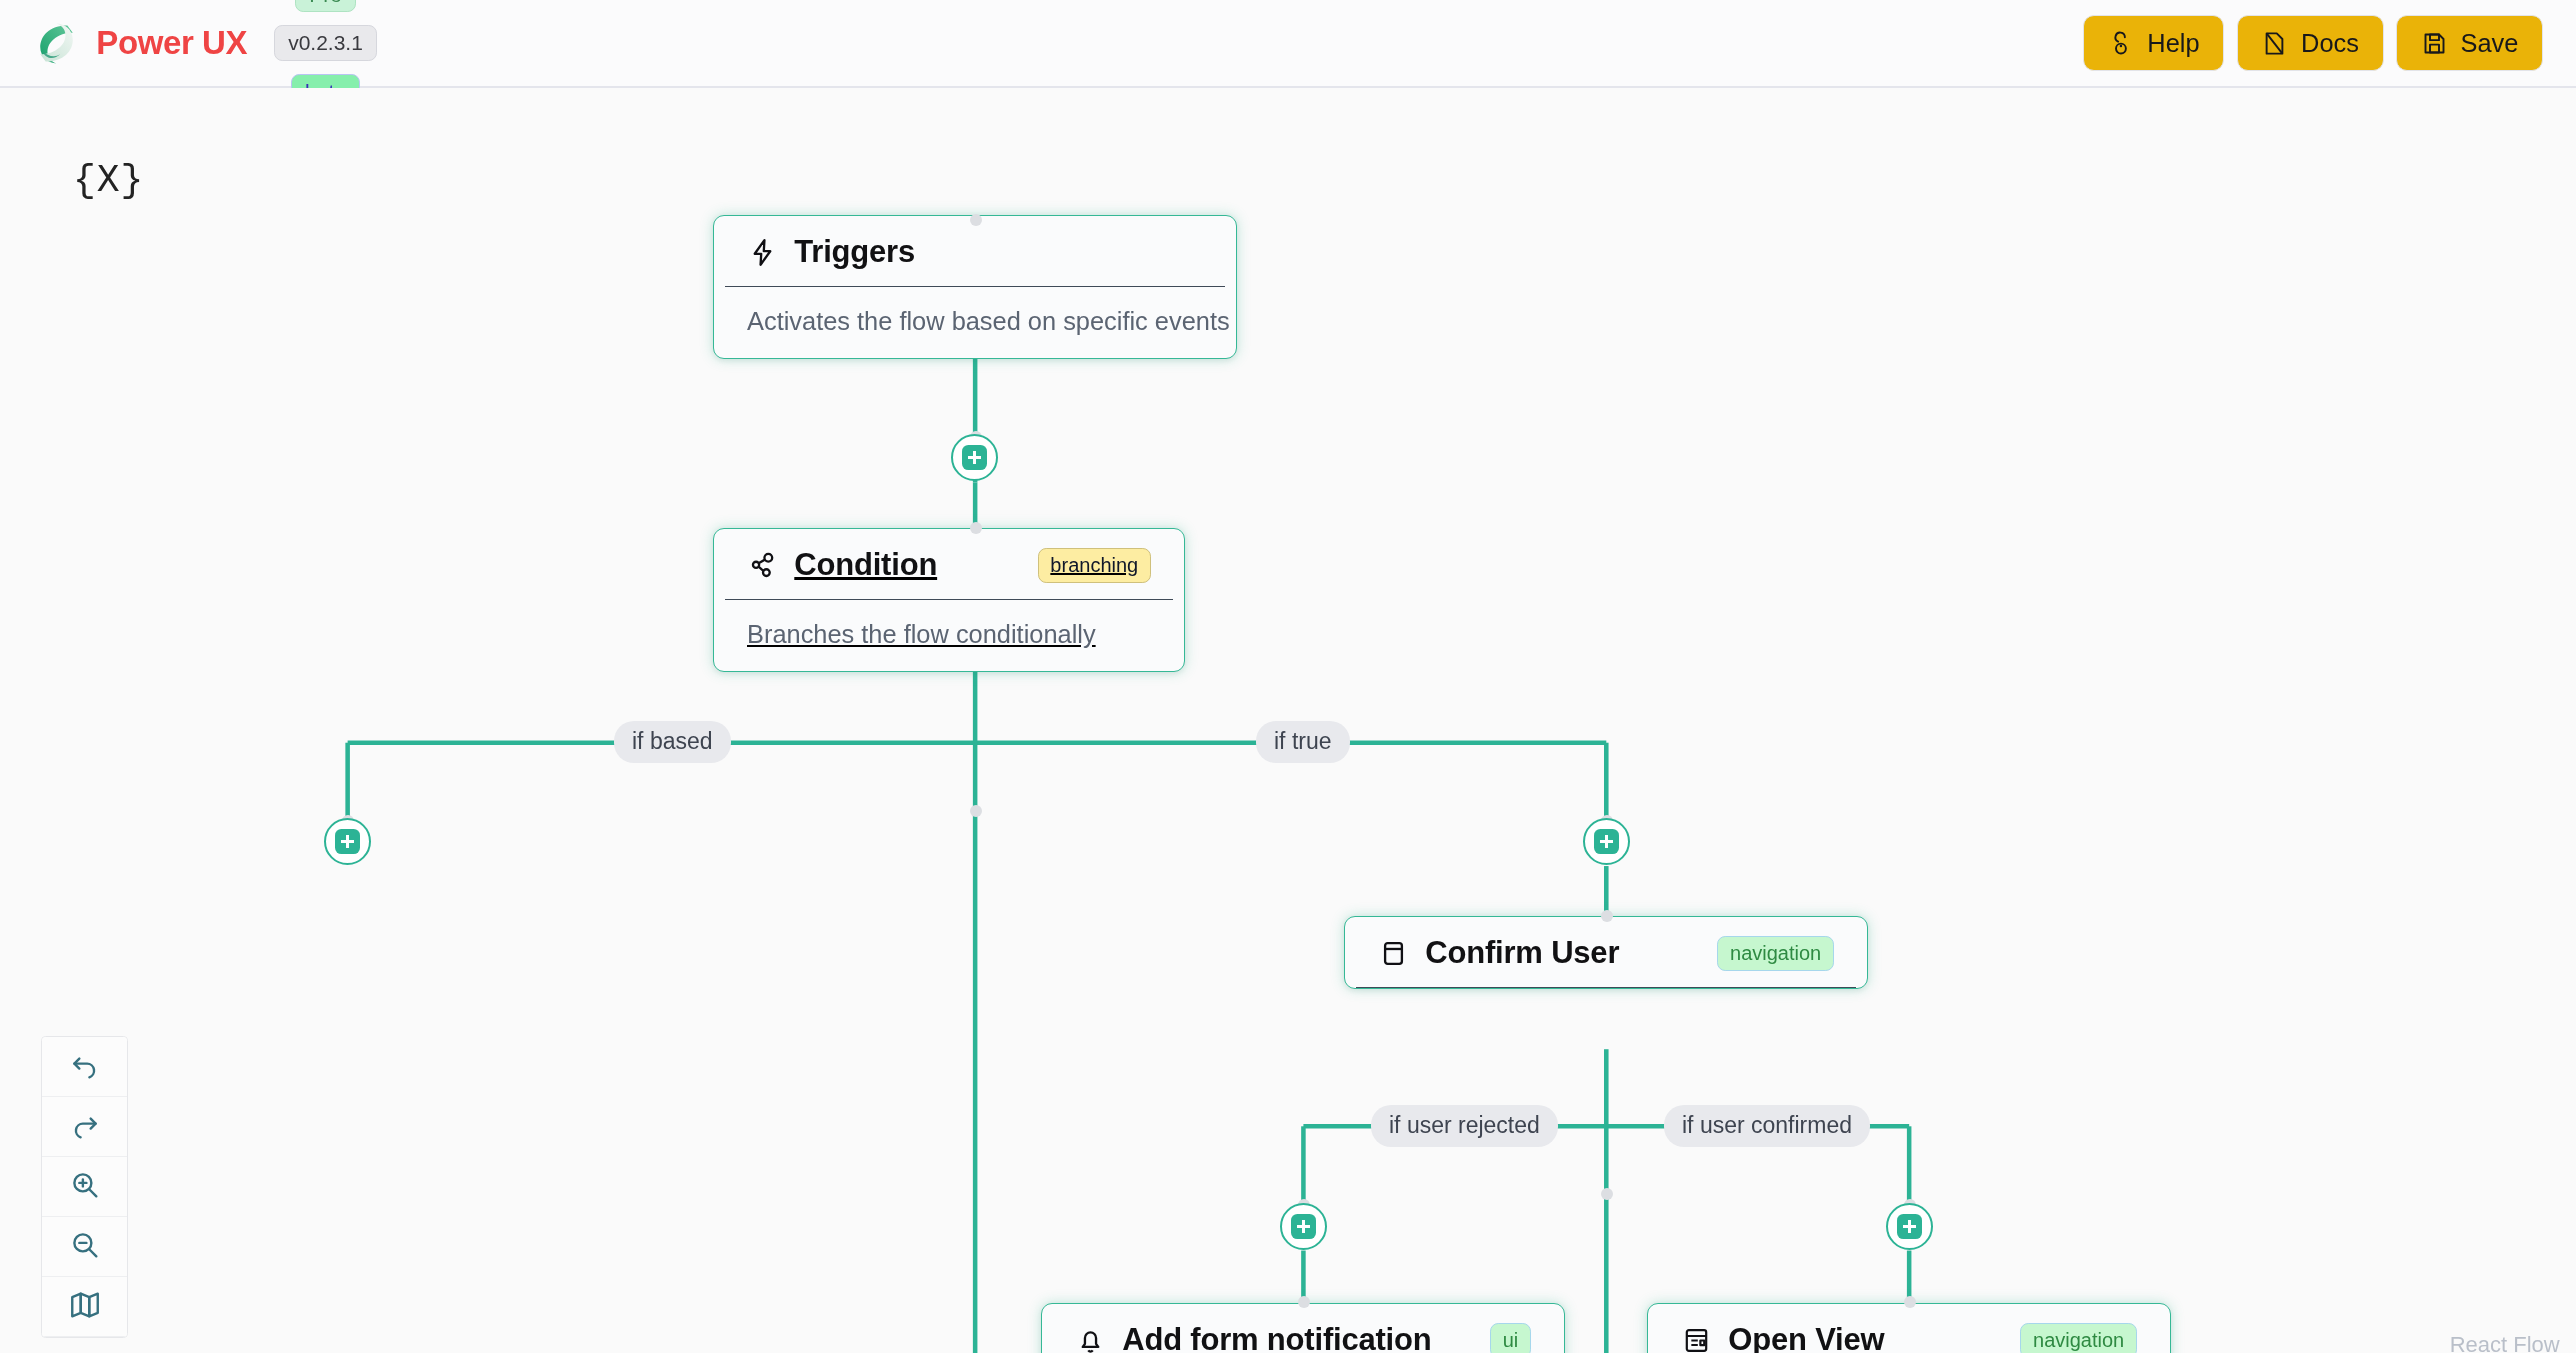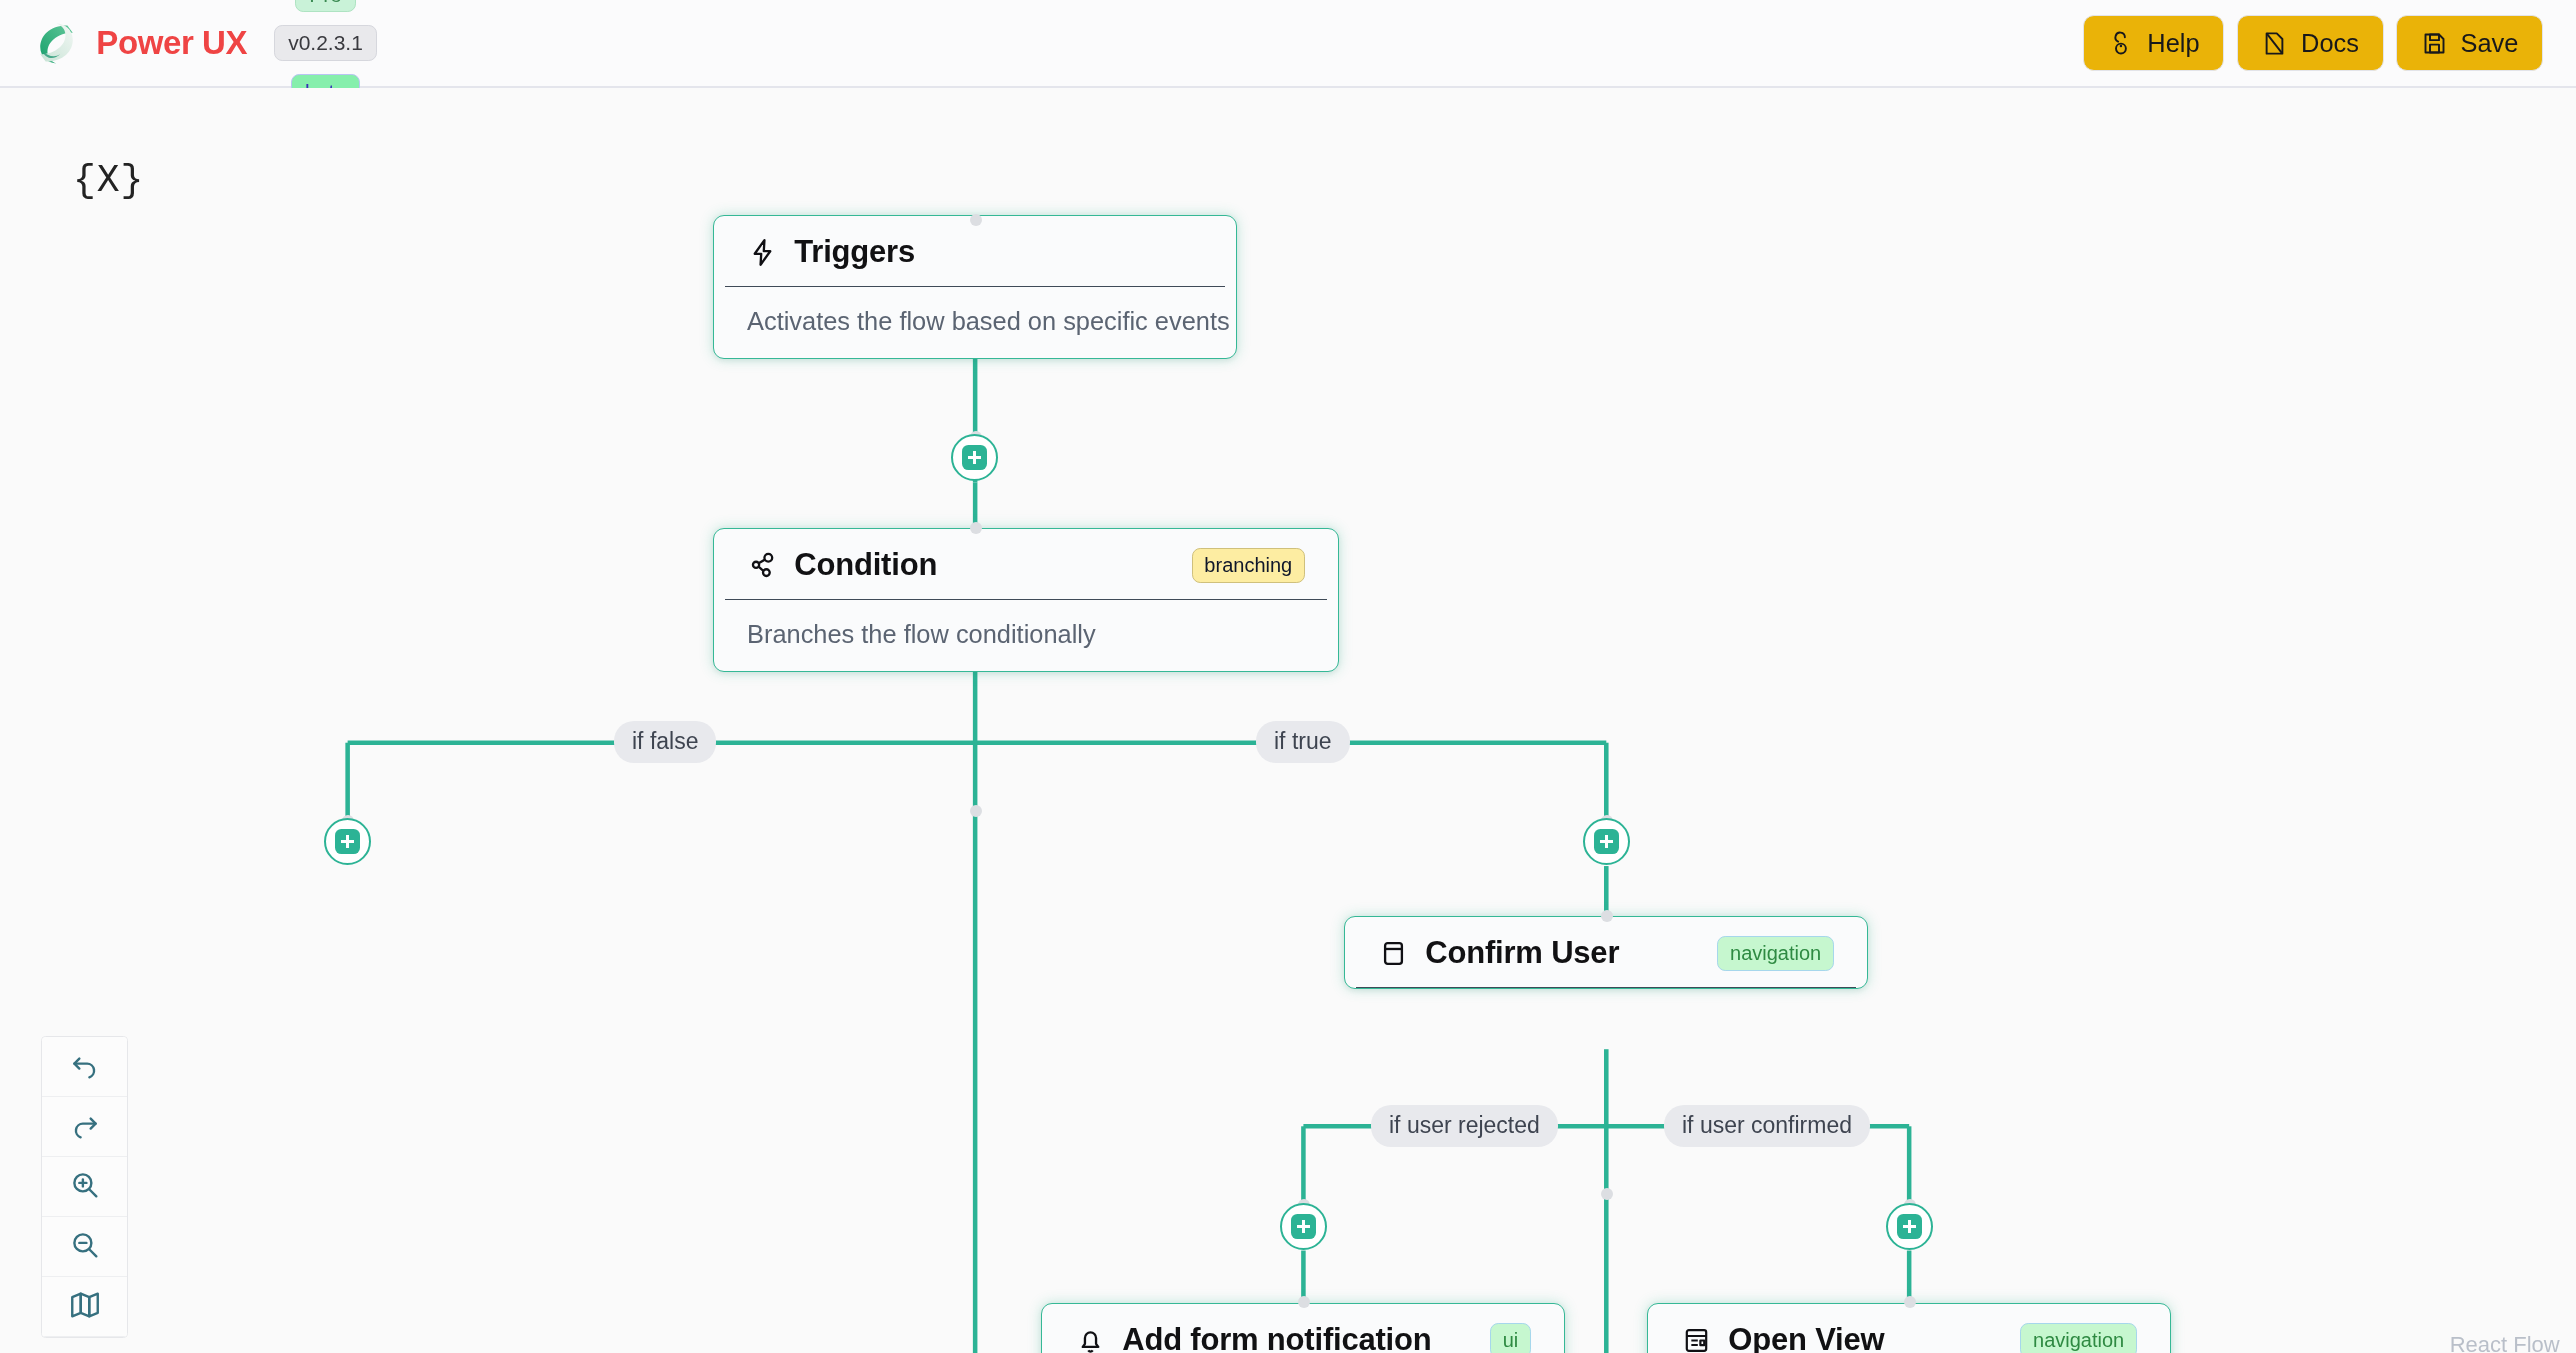--- a/index.html
+++ b/index.html
@@ -281,21 +281,21 @@
       <span class="node-icon">
         <svg width="31" height="31" viewBox="0 0 24 24" fill="none" stroke="#101014" stroke-width="1.8" stroke-linejoin="round">
           <path d="M13.5 2.5 L6 13h5l-0.5 8.5L18 11h-5z"></path>
         </svg>
       </span>
       <span class="node-title">Triggers</span>
     </div>
     <div class="node-desc">Activates the flow based on specific events</div>
   </div>
 
-  <div class="node" style="left:713px; top:440px; width:626px;">
+  <div class="node" style="left:713px; top:440px; width:472px;text-decoration:underline;">
     <div class="node-head">
       <span class="node-icon">
         <svg width="31" height="31" viewBox="0 0 24 24" fill="none" stroke="#101014" stroke-width="1.8">
           <circle cx="16.5" cy="6" r="3"></circle>
           <circle cx="7" cy="11.5" r="2.4"></circle>
           <circle cx="15" cy="17.5" r="2.6"></circle>
           <path d="M9 10.3 13.9 7.4M9.2 13 12.7 16.2"></path>
         </svg>
       </span>
       <span class="node-title">Condition</span>
@@ -339,21 +339,21 @@
           <path d="M4.5 8.5h15M8 12h5M8 15.5h5"></path>
           <rect x="15" y="12" width="3" height="3.6"></rect>
         </svg>
       </span>
       <span class="node-title">Open View</span>
       <span class="node-badge badge-navigation">navigation</span>
     </div>
 
   </div>
 
-  <div class="elabel" style="left:614px; top:633px;">if false</div>
+  <div class="elabel" style="left:614px; top:633px;">if based</div>
   <div class="elabel" style="left:1256px; top:633px;">if true</div>
   <div class="elabel" style="left:1371px; top:1017px;">if user rejected</div>
   <div class="elabel" style="left:1664px; top:1017px;">if user confirmed</div>
 
   <div class="plus" style="left:951px; top:346px;">
     <span class="plus-inner"></span>
   </div>
   <div class="plus" style="left:324px; top:730px;">
     <span class="plus-inner"></span>
   </div>

